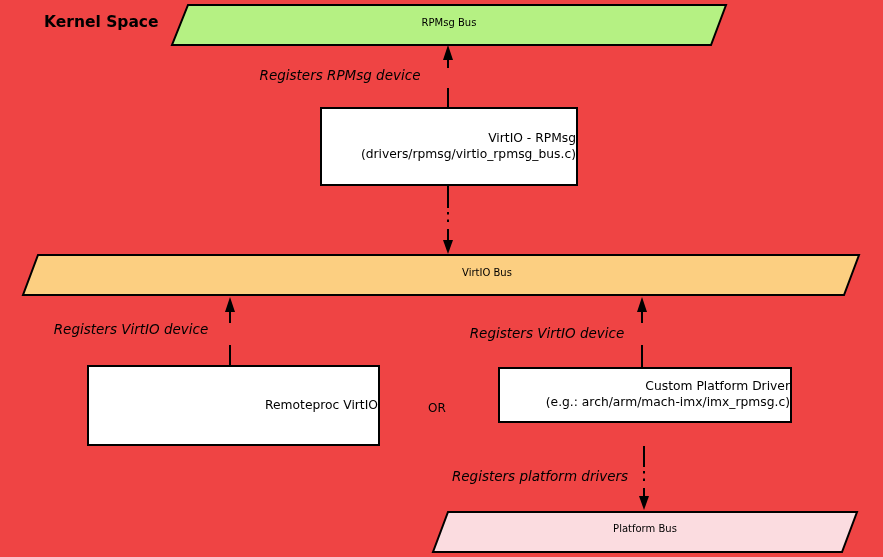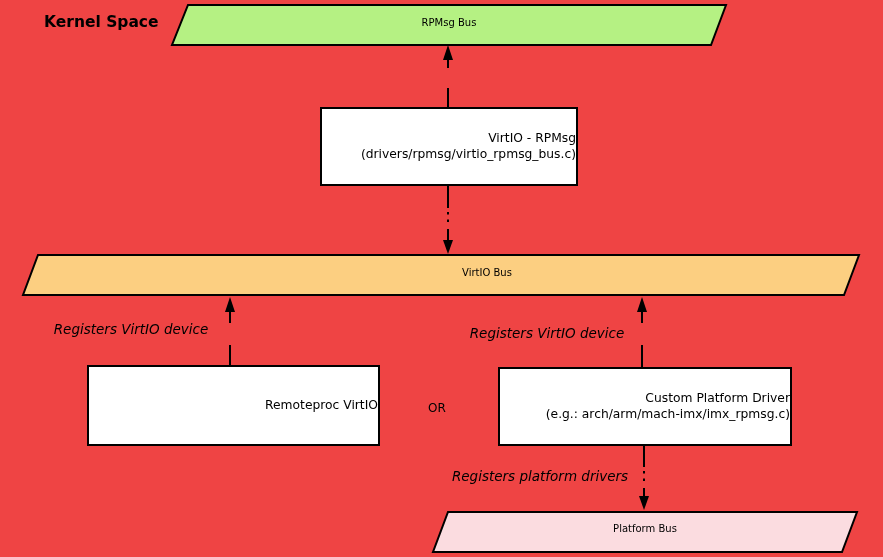--- a/index.html
+++ b/index.html
@@ -114,23 +114,24 @@
 
   <div class="node-box" style="left:320px; top:107px; width:258px; height:79px;">
     <div>VirtIO - RPMsg</div>
     <div>(drivers/rpmsg/virtio_rpmsg_bus.c)</div>
   </div>
 
   <div class="node-box" style="left:87px; top:365px; width:293px; height:81px;padding-left:45px;">
     <div>Remoteproc VirtIO</div>
   </div>
 
-  <div class="node-box" style="left:498px; top:367px; width:294px; height:79px;">
+  <div class="node-box" style="left:498px; top:367px; width:294px; height:56px;">
     <div>Custom Platform Driver</div>
     <div>(e.g.: arch/arm/mach-imx/imx_rpmsg.c)</div>
   </div>
 
+  <div class="lbl edge-label" style="left:340px; top:67px;">Registers RPMsg device</div>
   <div class="lbl edge-label" style="left:131px; top:321px;">Registers VirtIO device</div>
   <div class="lbl edge-label" style="left:547px; top:325px;">Registers VirtIO device</div>
   <div class="lbl edge-label" style="left:540px; top:468px;">Registers platform drivers</div>
   <div class="lbl or-label" style="left:437px; top:401px;">OR</div>
 
 </div>
 
 </body></html>

